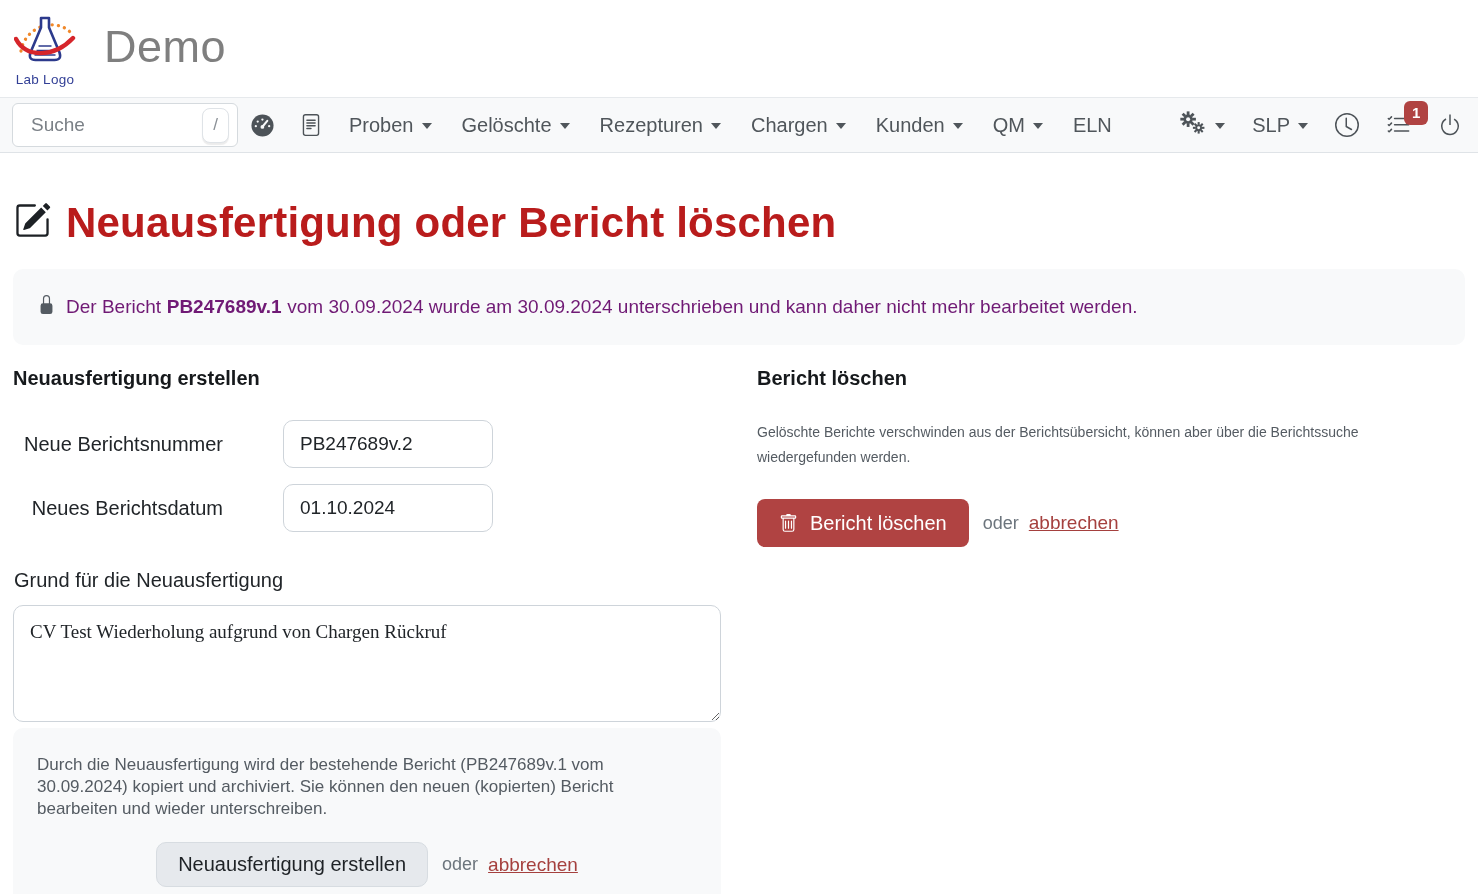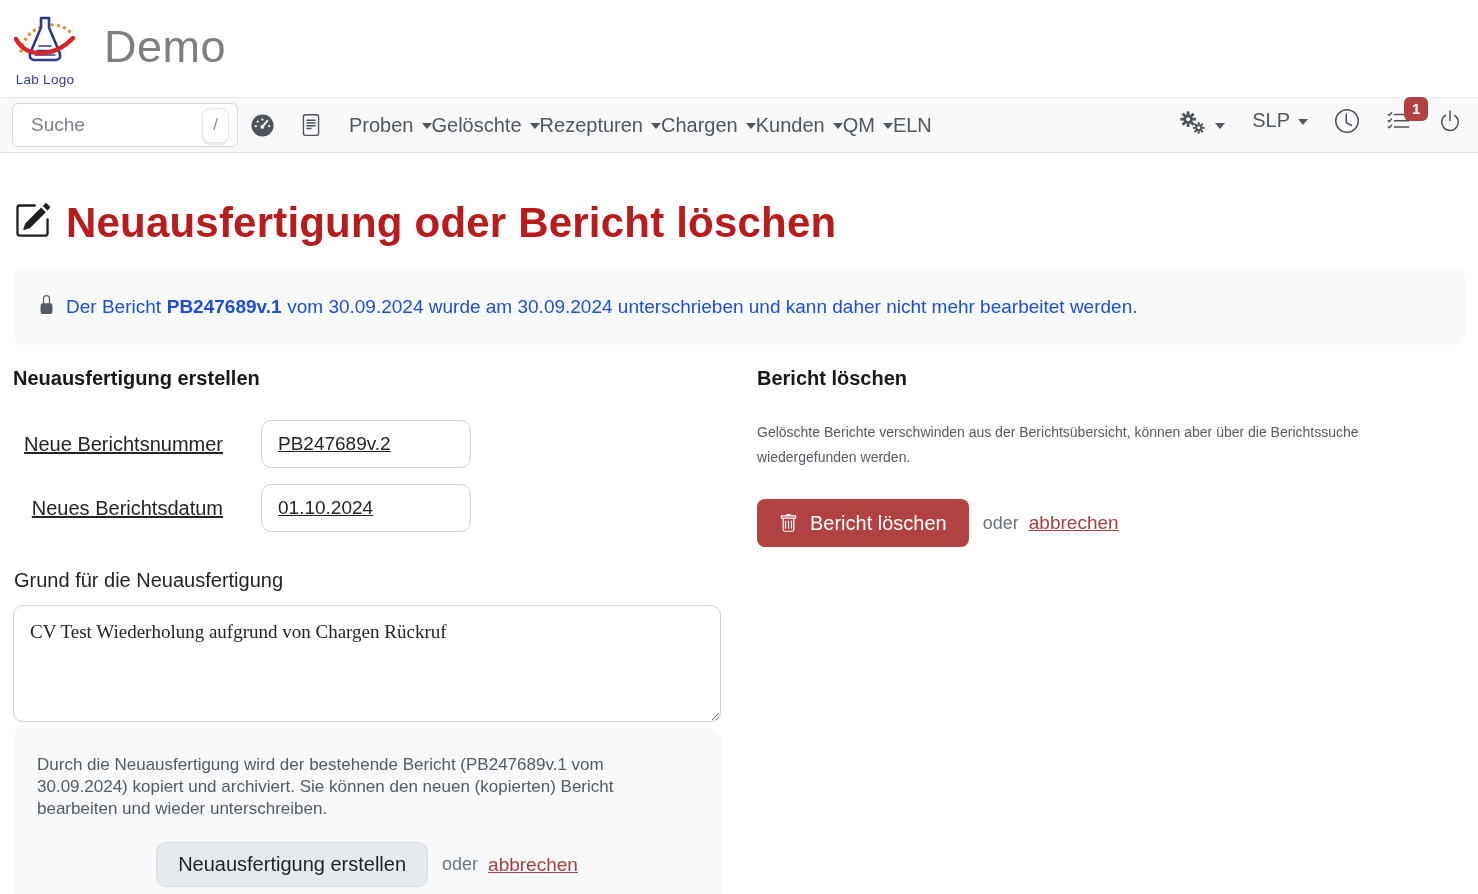--- a/index.html
+++ b/index.html
@@ -35,63 +35,63 @@
   }
   .search-box input::placeholder { color: #7b8187; }
   .kbd-slash {
     width: 27px; height: 35px; border: 1px solid #dfe3e7; border-radius: 8px;
     display: flex; align-items: center; justify-content: center;
     color: #8a9096; font-size: 17px; box-shadow: 0 1.5px 1px rgba(0,0,0,.08); background:#fff;
   }
   .nav-icon-btn { background: none; border: none; padding: 0; color: #4d5358; display: flex; align-items: center; }
   .nav-icon-btn.dash { margin-left: 12px; }
   .nav-icon-btn.file { margin-left: 25px; }
-  .nav-links { display: flex; align-items: center; margin-left: 27px; }
+  .nav-links { display: flex; align-items: center; margin-left: 27px; gap: 30px; }
   .nav-link { font-size: 20px; color: #50565b; display: flex; align-items: center; white-space: nowrap; }
   .caret {
     display: inline-block; width: 0; height: 0; margin-left: 8px;
     border-left: 5.5px solid transparent; border-right: 5.5px solid transparent;
     border-top: 6px solid currentColor; position: relative; top: 1px;
   }
-  .nav-right { margin-left: auto; display: flex; align-items: flex-start; gap: 27px; color: #4d5358; }
+  .nav-right { margin-left: auto; display: flex; align-items: center; gap: 27px; color: #4d5358; }
   .nav-right .nav-link { color: #50565b; }
   .badge-wrap { position: relative; display: flex; align-items: center; }
   .tasks-badge {
     position: absolute; top: -12px; left: 18px;
     background: var(--badge-bg, #b04342); color: #fff;
     font-size: 15px; font-weight: bold; line-height: 1;
     padding: 4px 8px 5px; border-radius: 6px;
   }
 
   
   .main { padding: 0 13px; }
   h1.page-title {
     margin: 46px 0 16px 1px; font-size: 42px; font-weight: bold; color: #b91c1c;
     display: flex; align-items: center; gap: 15px; letter-spacing: .2px;
   }
   h1.page-title svg { flex: none; position: relative; top: 2px; }
 
   .alert {
     background: var(--panel-bg, #f8f9fa); border-radius: 10px;
-    padding: 26px 24px; margin: 22px 0 22px; font-size: 19px; color: #1d4ed8;
+    padding: 26px 24px; margin: 22px 0 22px; font-size: 19px; color: #701a75;
     display: flex; align-items: center;
   }
   .alert svg { flex: none; margin-right: 10px; }
   .alert .alert-bold { font-weight: bold; margin: 0 .3em; }
   .alert .sfx { }
 
   .columns { display: flex; gap: 36px; margin-top: 22px; }
   .col-left { width: 708px; flex: none; }
   .col-right { flex: 1; max-width: 700px; }
   h2.section-heading { font-size: 20px; font-weight: bold; color: #16191c; margin: 0 0 30px; }
 
-  .form-row { display: flex; align-items: center; margin-bottom: 16px; text-decoration: underline; }
+  .form-row { display: flex; align-items: center; margin-bottom: 16px; }
   .form-row label { width: 210px; flex: none; text-align: right; font-size: 20px; color: #212529; padding-right: 0; }
   .form-row input {
-    margin-left: 38px; width: 210px; height: 48px;
+    margin-left: 60px; width: 210px; height: 48px;
     border: 1px solid #ced4da; border-radius: 10px;
     font-size: 19px; color: #212529; padding: 0 16px; font-family: inherit; outline: none; background:#fff;
   }
   .reason-label { font-size: 20px; color: #212529; margin: 37px 0 13px 1px; }
   textarea.reason {
     width: 100%; height: 117px; border: 1px solid #ced4da; border-radius: 10px;
     font-size: 19px; color: #212529; padding: 13px 16px; font-family: Liberation Serif, serif;
     resize: vertical; outline: none; line-height: 1.35;
   }
   .note-panel {

